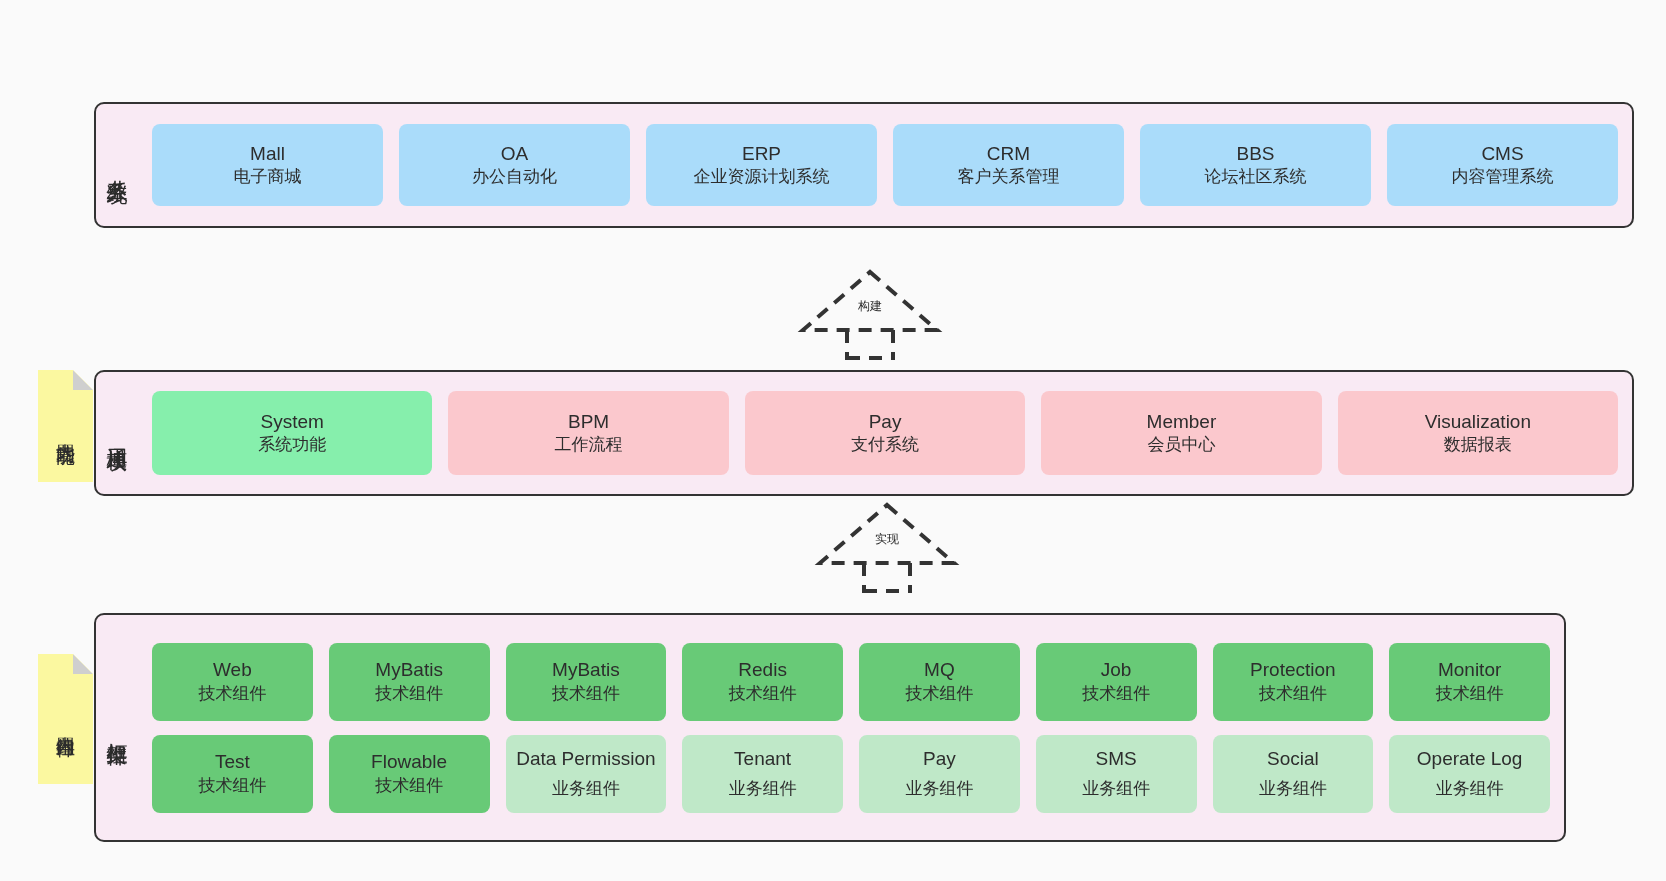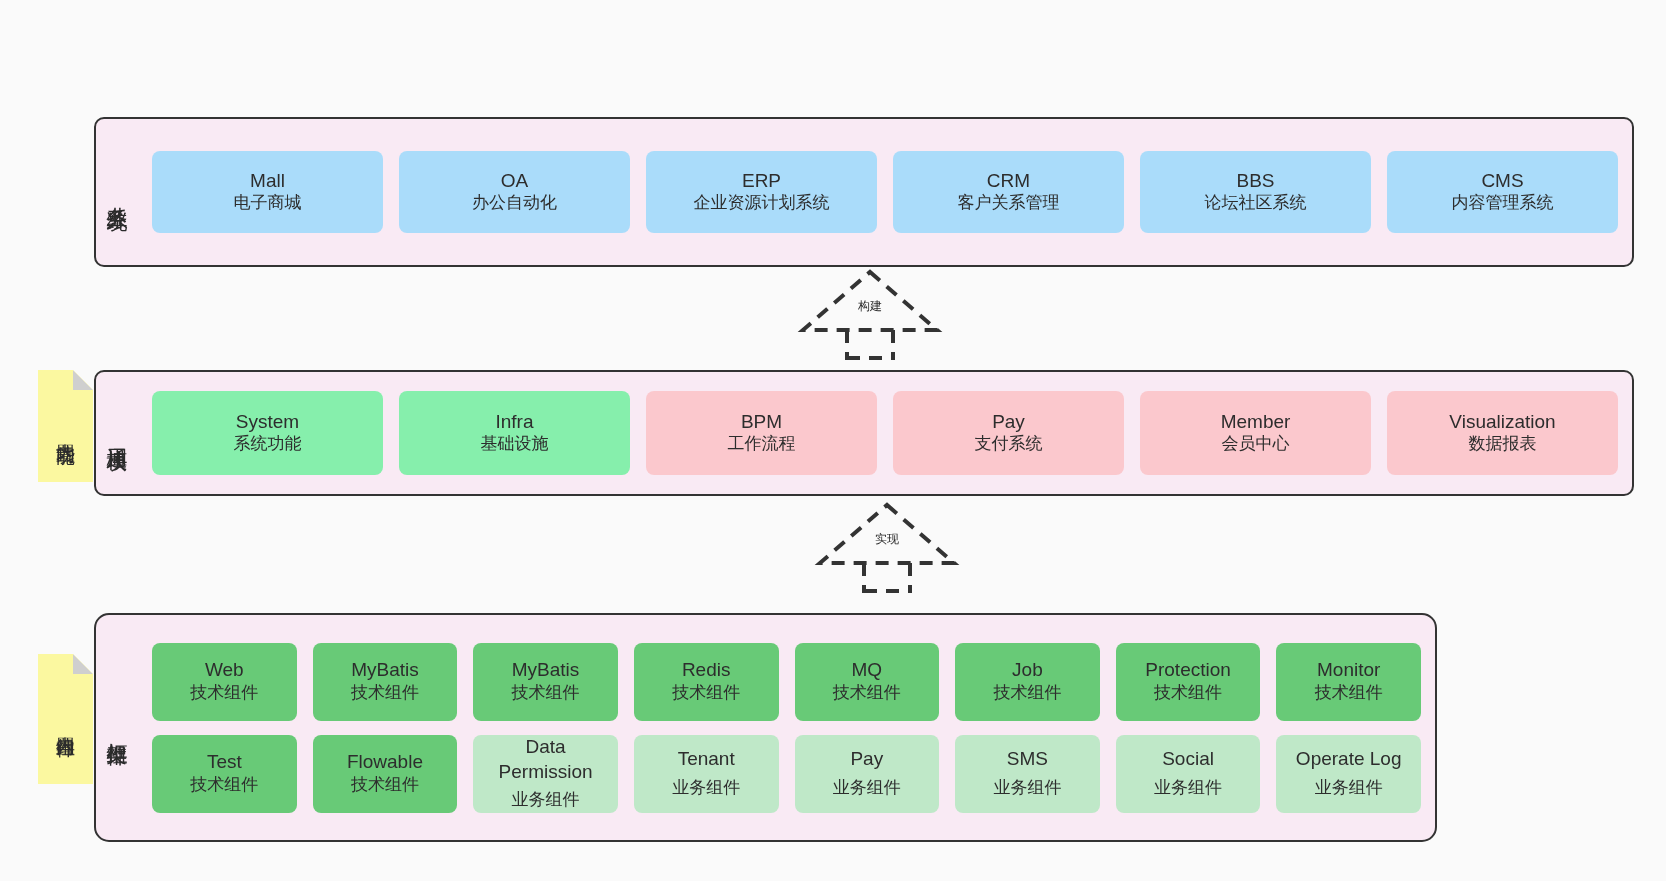--- a/index.html
+++ b/index.html
@@ -62,21 +62,21 @@
     flex-direction: column;
     align-items: center;
     justify-content: center;
     text-align: center;
     color: #2d2d2d;
     line-height: 1.28;
     padding: 6px 4px;
     user-select: none;
   }
   .card .t-en { font-size: 19px; }
-  .card .t-cn { font-size: 17px; font-family: Liberation Mono, monospace; }
+  .card .t-cn { font-size: 17px; }
 
   .h-biz  { height: 82px; }
   .h-mod  { height: 84px; }
   .h-frm  { height: 78px; }
 
   .c-blue        { background: #aadcfa; }
   .c-red         { background: #86efac; }
   .c-pink        { background: #fbc8cd; }
   .c-green-dark  { background: #68ca77; }
   .c-green-light { background: #bfe8c8; gap: 6px; }
@@ -122,21 +122,21 @@
     font-size: 12px;
     color: #2b2b2b;
     user-select: none;
   }
 </style>
 </head>
 <body>
 
 <div id="canvas">
 
-  <div class="layer" id="layer-business" style="left:94px; top:117px; width:1540px; height:150px;">
+  <div class="layer" id="layer-business" style="left:94px; top:102px; width:1540px; height:126px;">
     <div class="layer-title">业务系统</div>
     <div class="layer-body">
       <div class="row">
         <div class="card h-biz c-blue">
           <span class="t-en">Mall</span>
           <span class="t-cn">电子商城</span>
         </div>
         <div class="card h-biz c-blue">
           <span class="t-en">OA</span>
           <span class="t-cn">办公自动化</span>
@@ -178,24 +178,20 @@
     <span class="sticky-text">内置功能</span>
   </div>
 
   <div class="layer" id="layer-modules" style="left:94px; top:370px; width:1540px; height:126px;">
     <div class="layer-title">通用模块</div>
     <div class="layer-body">
       <div class="row">
         <div class="card h-mod c-red">
           <span class="t-en">System</span>
           <span class="t-cn">系统功能</span>
-        </div>
-        <div class="card h-mod c-red">
-          <span class="t-en">Infra</span>
-          <span class="t-cn">基础设施</span>
         </div>
         <div class="card h-mod c-pink">
           <span class="t-en">BPM</span>
           <span class="t-cn">工作流程</span>
         </div>
         <div class="card h-mod c-pink">
           <span class="t-en">Pay</span>
           <span class="t-cn">支付系统</span>
         </div>
         <div class="card h-mod c-pink">
@@ -218,21 +214,21 @@
       <path d="M 52 90 L 98 90" fill="none" stroke="#333333" stroke-width="4" stroke-dasharray="13 9"></path>
     </svg>
     <div class="arrow-label">实现</div>
   </div>
 
   <div class="sticky" style="left:38px; top:654px; height:130px;">
     <span class="fold"></span>
     <span class="sticky-text">内置组件</span>
   </div>
 
-  <div class="layer" id="layer-framework" style="left:94px; top:613px; width:1343px; height:229px;border-radius:15px;">
+  <div class="layer" id="layer-framework" style="left:94px; top:613px; width:1472px; height:229px;">
     <div class="layer-title">框架组件</div>
     <div class="layer-body">
 
       <div class="row">
         <div class="card h-frm c-green-dark">
           <span class="t-en">Web</span>
           <span class="t-cn">技术组件</span>
         </div>
         <div class="card h-frm c-green-dark">
           <span class="t-en">MyBatis</span>

